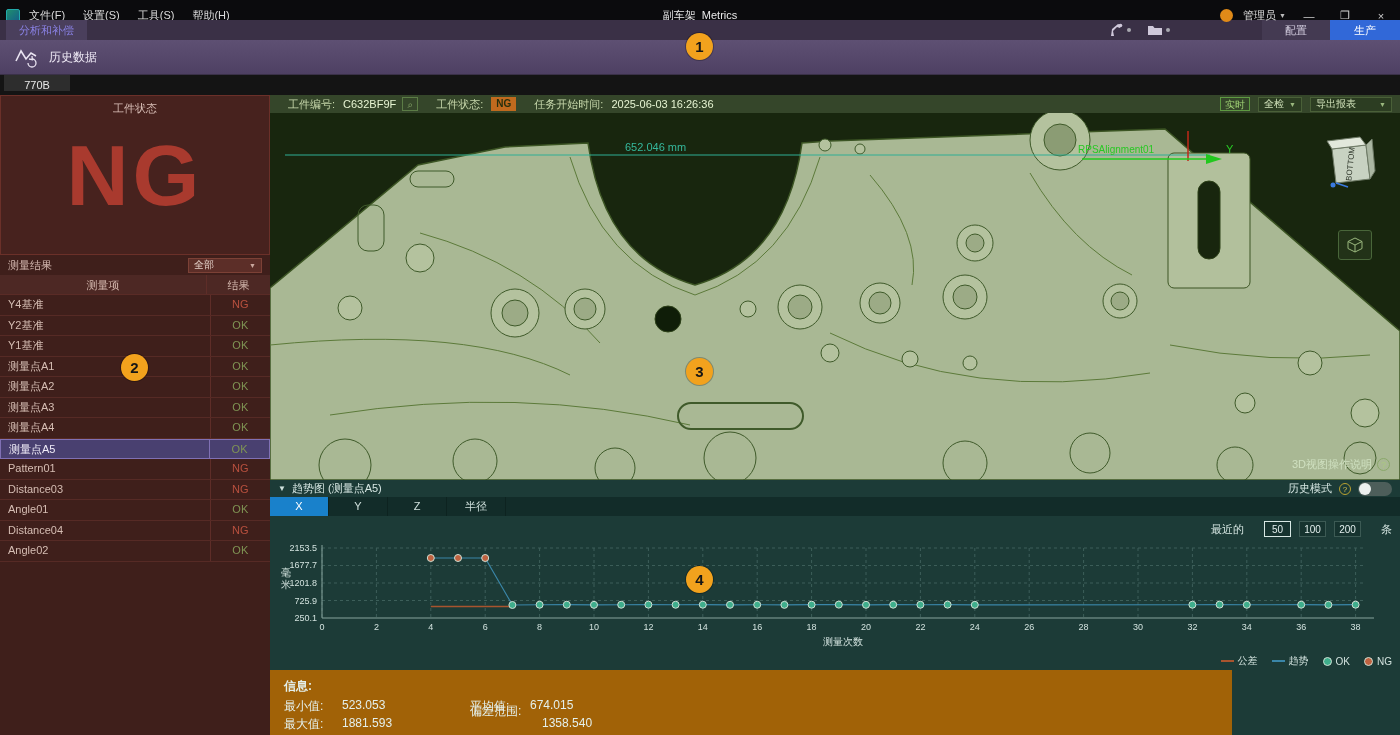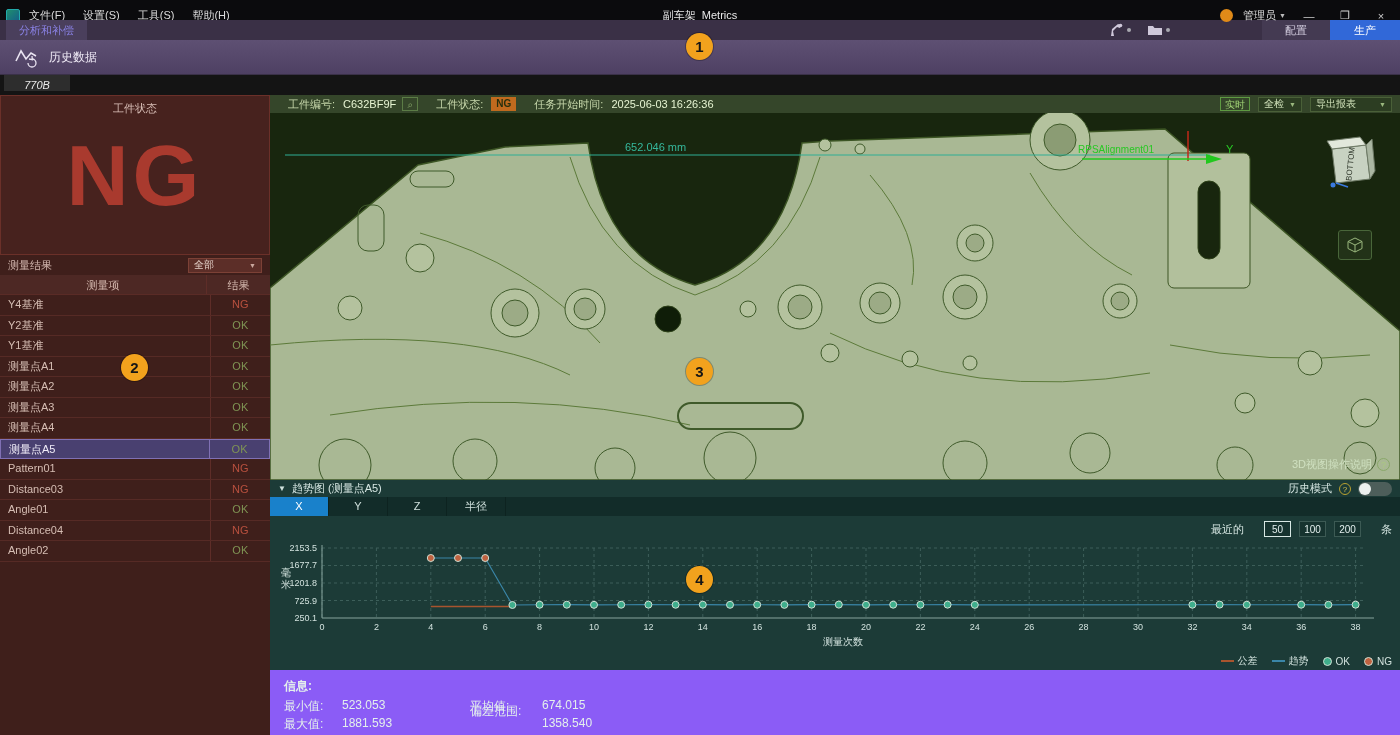--- a/index.html
+++ b/index.html
@@ -34,21 +34,21 @@
 
   
   .banner { position:absolute; left:0; top:40px; width:1400px; height:35px;
     background:linear-gradient(#5e5073,#4e4063); display:flex; align-items:center;
     color:#efeaf6; font-size:12px; border-bottom:1px solid #3a3148; }
   .banner svg { margin:0 9px 0 14px; }
 
   
   .strip { position:absolute; left:0; top:75px; width:1400px; height:20px; background:#141414; }
   .strip-tab { position:absolute; left:4px; top:0; width:66px; height:16px; line-height:20px;
-    text-align:center; background:#2d2d2d; color:#e8e8e8; font-size:11px;font-style:italic; }
+    text-align:center; background:#2d2d2d; color:#e8e8e8; font-size:11px; }
 
   
   .sidebar { position:absolute; left:0; top:95px; width:270px; height:640px; background:#3f1f1b; }
   .status-panel { position:absolute; left:0; top:0; width:270px; height:160px;
     background:#47221e; border:1px solid #6b3029; }
   .status-title { text-align:center; padding-top:5px; font-size:11px; color:#d8beb6; }
   .status-ng { text-align:center; font-size:86px; font-weight:bold; color:#a93a2e;
     line-height:118px; letter-spacing:4px; }
   .filter-row { position:absolute; left:0; top:160px; width:270px; height:20px;
     display:flex; align-items:center; justify-content:space-between; padding:0 8px;
@@ -119,21 +119,21 @@
   .recent { position:absolute; right:8px; top:5px; display:flex; align-items:center;
     gap:20px; color:#d8e8e4; font-size:11px; }
   .r-box { width:27px; height:16px; text-align:center; line-height:15px; font-size:10px;
     color:#e2eeec; background:#16332f; border:1px solid #3c5a54; }
   .r-box.active { border-color:#d8e8e4; }
   .t-legend { position:absolute; top:174px; right:8px; display:flex; gap:14px;
     font-size:10px; color:#d2e2de; align-items:center; }
   .lg-item { display:flex; align-items:center; gap:4px; }
   .lg-line { width:13px; height:2px; }
   .lg-dot { width:9px; height:9px; border-radius:50%; border:1px solid #cfe0d4; }
-  .t-info { position:absolute; left:0; top:190px; width:1130px; height:65px; background:#8b5cf6;
+  .t-info { position:absolute; left:0; top:190px; width:962px; height:65px; background:#a16207;
     color:#e4f0ec; font-size:12px; }
   .info-title { position:absolute; left:14px; top:8px; font-weight:bold; }
   .inf { position:absolute; }
 
   
   .badge { position:absolute; width:27px; height:27px; border-radius:50%; background:#f2a21d;
     color:#161616; font-size:15px; font-weight:bold; display:flex; align-items:center;
     justify-content:center; box-shadow:0 0 0 1px rgba(0,0,0,.25); z-index:50; }
 </style>
 </head>
@@ -520,21 +520,21 @@
           <span>NG</span>
         </span>
       </div>
     <div class="t-info">
       <div class="info-title">信息:</div>
       <span class="inf" style="left:14px;top:28px;">最小值:</span>
       <span class="inf" style="left:72px;top:28px;">523.053</span>
       <span class="inf" style="left:14px;top:46px;">最大值:</span>
       <span class="inf" style="left:72px;top:46px;">1881.593</span>
       <span class="inf" style="left:200px;top:28px;">平均值:</span>
-      <span class="inf" style="left:272px;top:28px;">674.015</span>
+      <span class="inf" style="left:260px;top:28px;">674.015</span>
       <span class="inf" style="left:200px;top:33px;">偏差范围:</span>
       <span class="inf" style="left:272px;top:46px;">1358.540</span>
     </div>
   </div>
 
   <div class="badge" style="left:686px;top:33px;">1</div>
   <div class="badge" style="left:121px;top:354px;">2</div>
   <div class="badge" style="left:686px;top:358px;">3</div>
   <div class="badge" style="left:686px;top:566px;">4</div>
 

